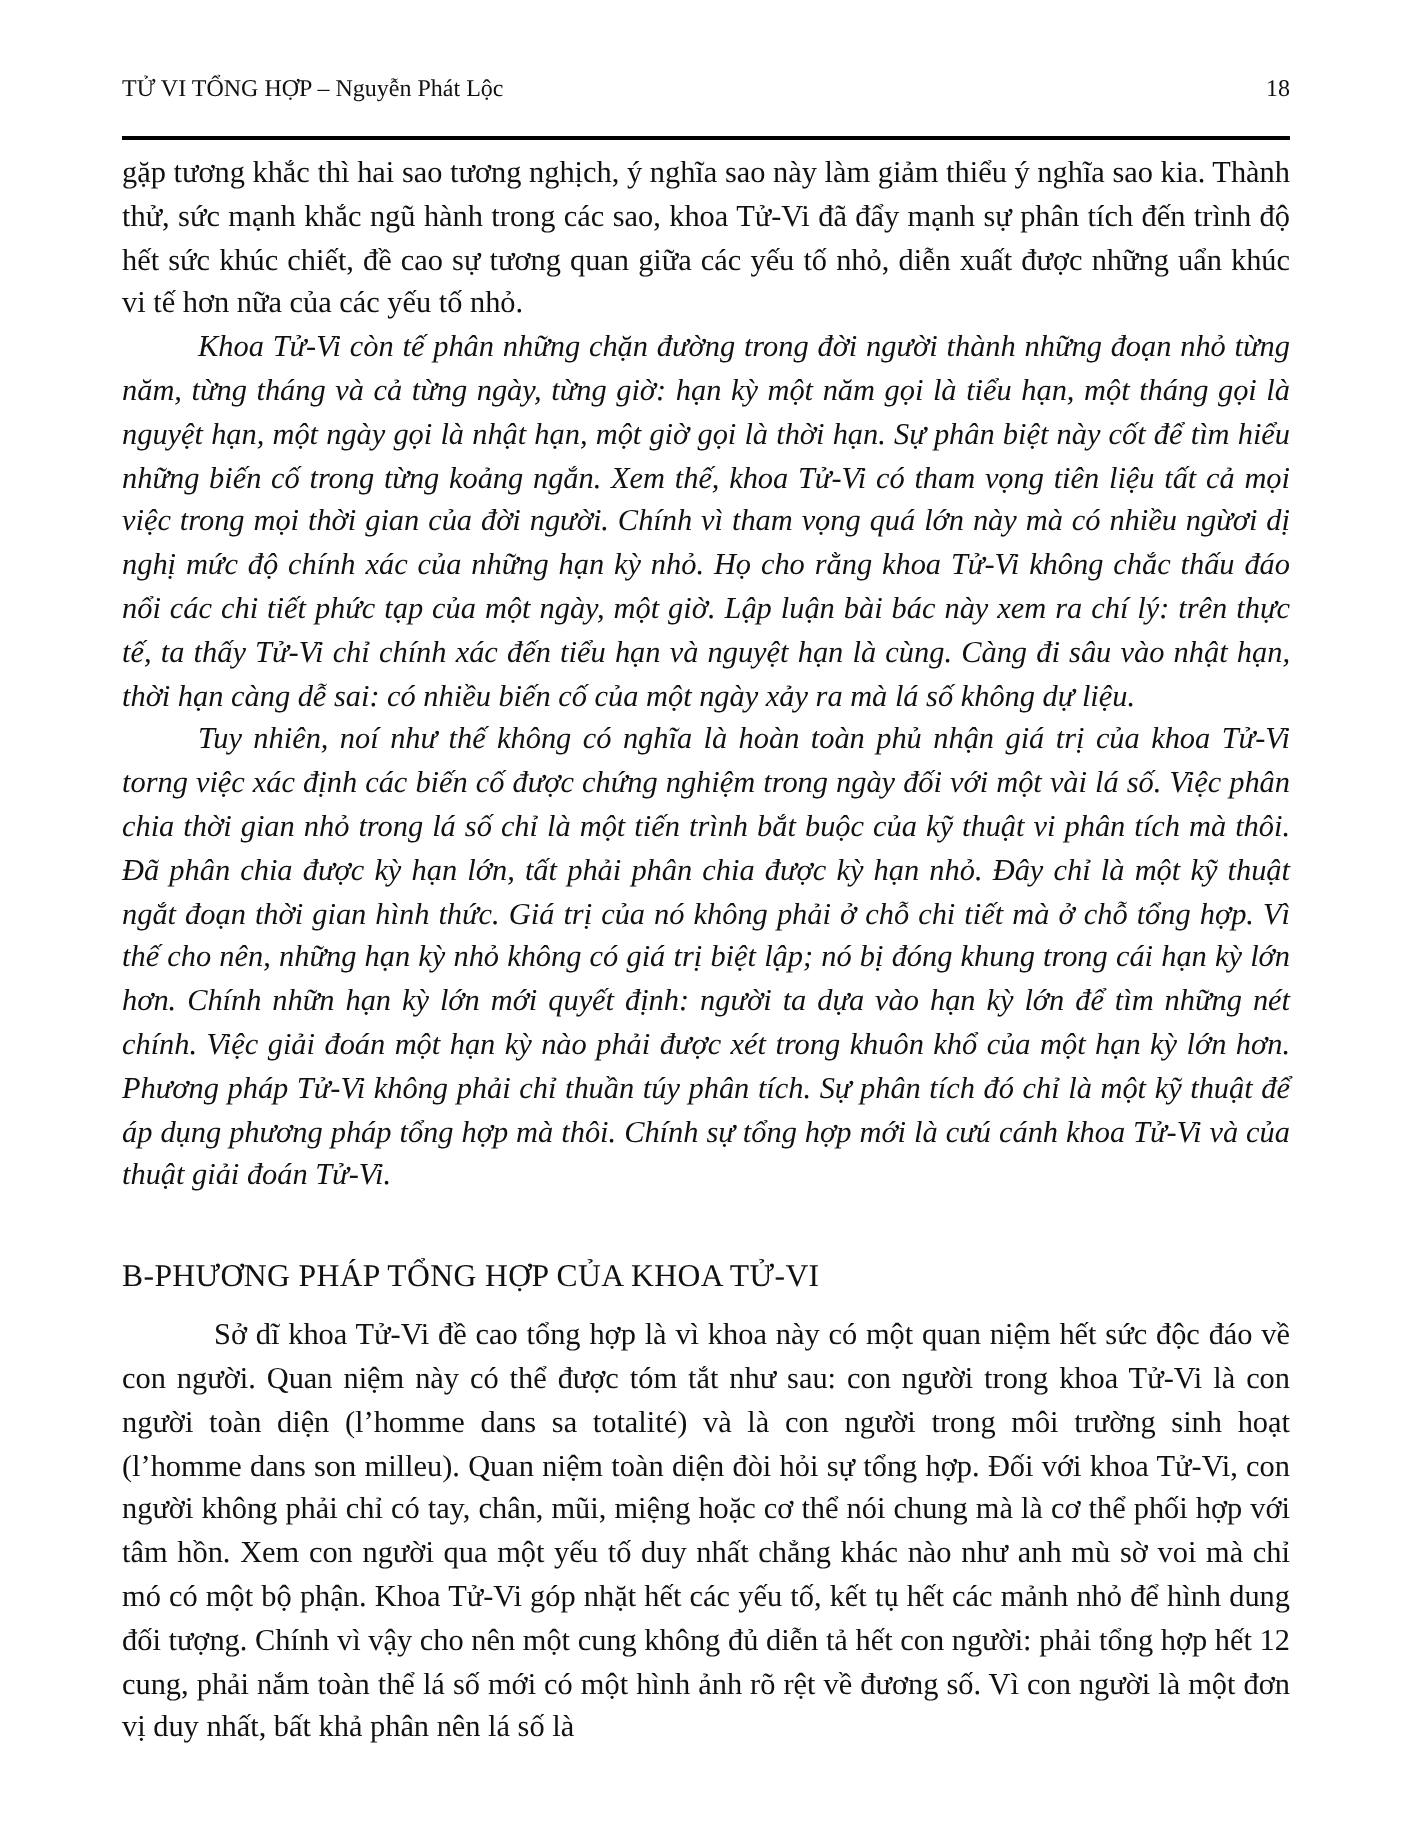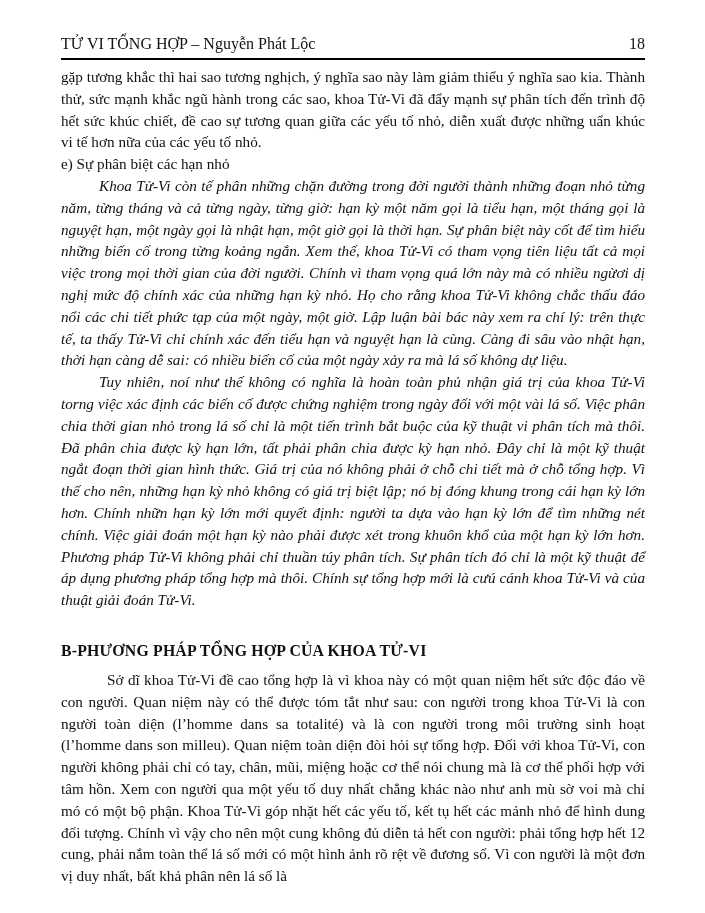--- a/index.html
+++ b/index.html
@@ -14,23 +14,23 @@
   .page {
     box-sizing: border-box;
     width: 705px;
     height: 913px;
     padding: 34px 60px 0 61px;
   }
   .running-header {
     display: flex;
     justify-content: space-between;
     align-items: baseline;
-    font-size: 16px;
+    font-size: 12px;
     line-height: 20px;
-    margin-bottom: 4px;
+    margin-bottom: 14px;
   }
   .header-rule {
     border: none;
     border-top: 2px solid #000;
     margin: 0 0 6px 0;
   }
   .body-text p {
     font-size: 15.2px;
     line-height: 21.8px;
     text-align: justify;
@@ -40,42 +40,41 @@
   .body-text p.indent-wide { text-indent: 46px; }
   .subheading {
     font-size: 15.2px;
     line-height: 21.8px;
     margin: 31px 0 0 0;
     font-weight: normal;
   }
   .section-heading {
     font-size: 15.8px;
     line-height: 22px;
-    font-weight: bold;
+    font-weight: normal;
     margin: 29px 0 7px 0;
     letter-spacing: 0.2px;
   }
 </style>
 </head>
 <body>
 
 <div class="page">
 
   <div class="running-header">
     <span>TỬ VI TỔNG HỢP – Nguyễn Phát Lộc</span>
     <span>18</span>
   </div>
 
   <hr class="header-rule">
 
   <div class="body-text">
 
     <p>gặp tương khắc thì hai sao tương nghịch, ý nghĩa sao này làm giảm thiểu ý nghĩa sao kia. Thành thử, sức mạnh khắc ngũ hành trong các sao, khoa Tử-Vi đã đẩy mạnh sự phân tích đến trình độ hết sức khúc chiết, đề cao sự tương quan giữa các yếu tố nhỏ, diễn xuất được những uẩn khúc vi tế hơn nữa của các yếu tố nhỏ.</p>
 
-    <p class="subheading">e) Sự phân biệt các hạn nhỏ</p>
 
     <p class="indent">Khoa Tử-Vi còn tế phân những chặn đường trong đời người thành những đoạn nhỏ từng năm, từng tháng và cả từng ngày, từng giờ: hạn kỳ một năm gọi là tiểu hạn, một tháng gọi là nguyệt hạn, một ngày gọi là nhật hạn, một giờ gọi là thời hạn. Sự phân biệt này cốt để tìm hiểu những biến cố trong từng koảng ngắn. Xem thế, khoa Tử-Vi có tham vọng tiên liệu tất cả mọi việc trong mọi thời gian của đời người. Chính vì tham vọng quá lớn này mà có nhiều ngừơi dị nghị mức độ chính xác của những hạn kỳ nhỏ. Họ cho rằng khoa Tử-Vi không chắc thấu đáo nổi các chi tiết phức tạp của một ngày, một giờ. Lập luận bài bác này xem ra chí lý: trên thực tế, ta thấy Tử-Vi chỉ chính xác đến tiểu hạn và nguyệt hạn là cùng. Càng đi sâu vào nhật hạn, thời hạn càng dễ sai: có nhiều biến cố của một ngày xảy ra mà lá số không dự liệu.</p>
 
     <p class="indent">Tuy nhiên, noí như thế không có nghĩa là hoàn toàn phủ nhận giá trị của khoa Tử-Vi torng việc xác định các biến cố được chứng nghiệm trong ngày đối với một vài lá số. Việc phân chia thời gian nhỏ trong lá số chỉ là một tiến trình bắt buộc của kỹ thuật vi phân tích mà thôi. Đã phân chia được kỳ hạn lớn, tất phải phân chia được kỳ hạn nhỏ. Đây chỉ là một kỹ thuật ngắt đoạn thời gian hình thức. Giá trị của nó không phải ở chỗ chi tiết mà ở chỗ tổng hợp. Vì thế cho nên, những hạn kỳ nhỏ không có giá trị biệt lập; nó bị đóng khung trong cái hạn kỳ lớn hơn. Chính nhữn hạn kỳ lớn mới quyết định: người ta dựa vào hạn kỳ lớn để tìm những nét chính. Việc giải đoán một hạn kỳ nào phải được xét trong khuôn khổ của một hạn kỳ lớn hơn. Phương pháp Tử-Vi không phải chỉ thuần túy phân tích. Sự phân tích đó chỉ là một kỹ thuật để áp dụng phương pháp tổng hợp mà thôi. Chính sự tổng hợp mới là cưú cánh khoa Tử-Vi và của thuật giải đoán Tử-Vi.</p>
 
     <h2 class="section-heading">B-PHƯƠNG PHÁP TỔNG HỢP CỦA KHOA TỬ-VI</h2>
 
 
     <p class="indent-wide">Sở dĩ khoa Tử-Vi đề cao tổng hợp là vì khoa này có một quan niệm hết sức độc đáo về con người. Quan niệm này có thể được tóm tắt như sau: con người trong khoa Tử-Vi là con người toàn diện (l’homme dans sa totalité) và là con người trong môi trường sinh hoạt (l’homme dans son milleu). Quan niệm toàn diện đòi hỏi sự tổng hợp. Đối với khoa Tử-Vi, con người không phải chỉ có tay, chân, mũi, miệng hoặc cơ thể nói chung mà là cơ thể phối hợp với tâm hồn. Xem con người qua một yếu tố duy nhất chẳng khác nào như anh mù sờ voi mà chỉ mó có một bộ phận. Khoa Tử-Vi góp nhặt hết các yếu tố, kết tụ hết các mảnh nhỏ để hình dung đối tượng. Chính vì vậy cho nên một cung không đủ diễn tả hết con người: phải tổng hợp hết 12 cung, phải nắm toàn thể lá số mới có một hình ảnh rõ rệt về đương số. Vì con người là một đơn vị duy nhất, bất khả phân nên lá số là</p>
 

